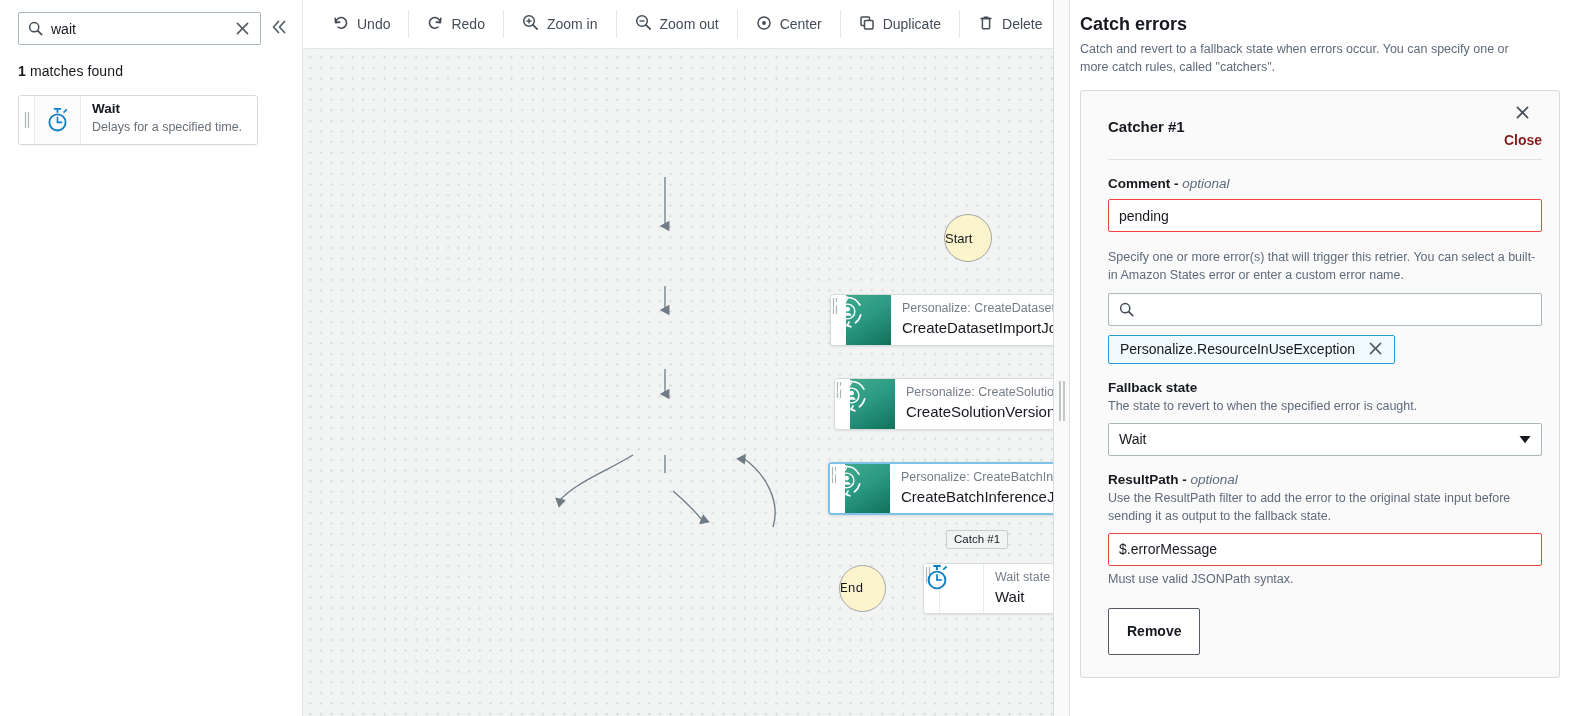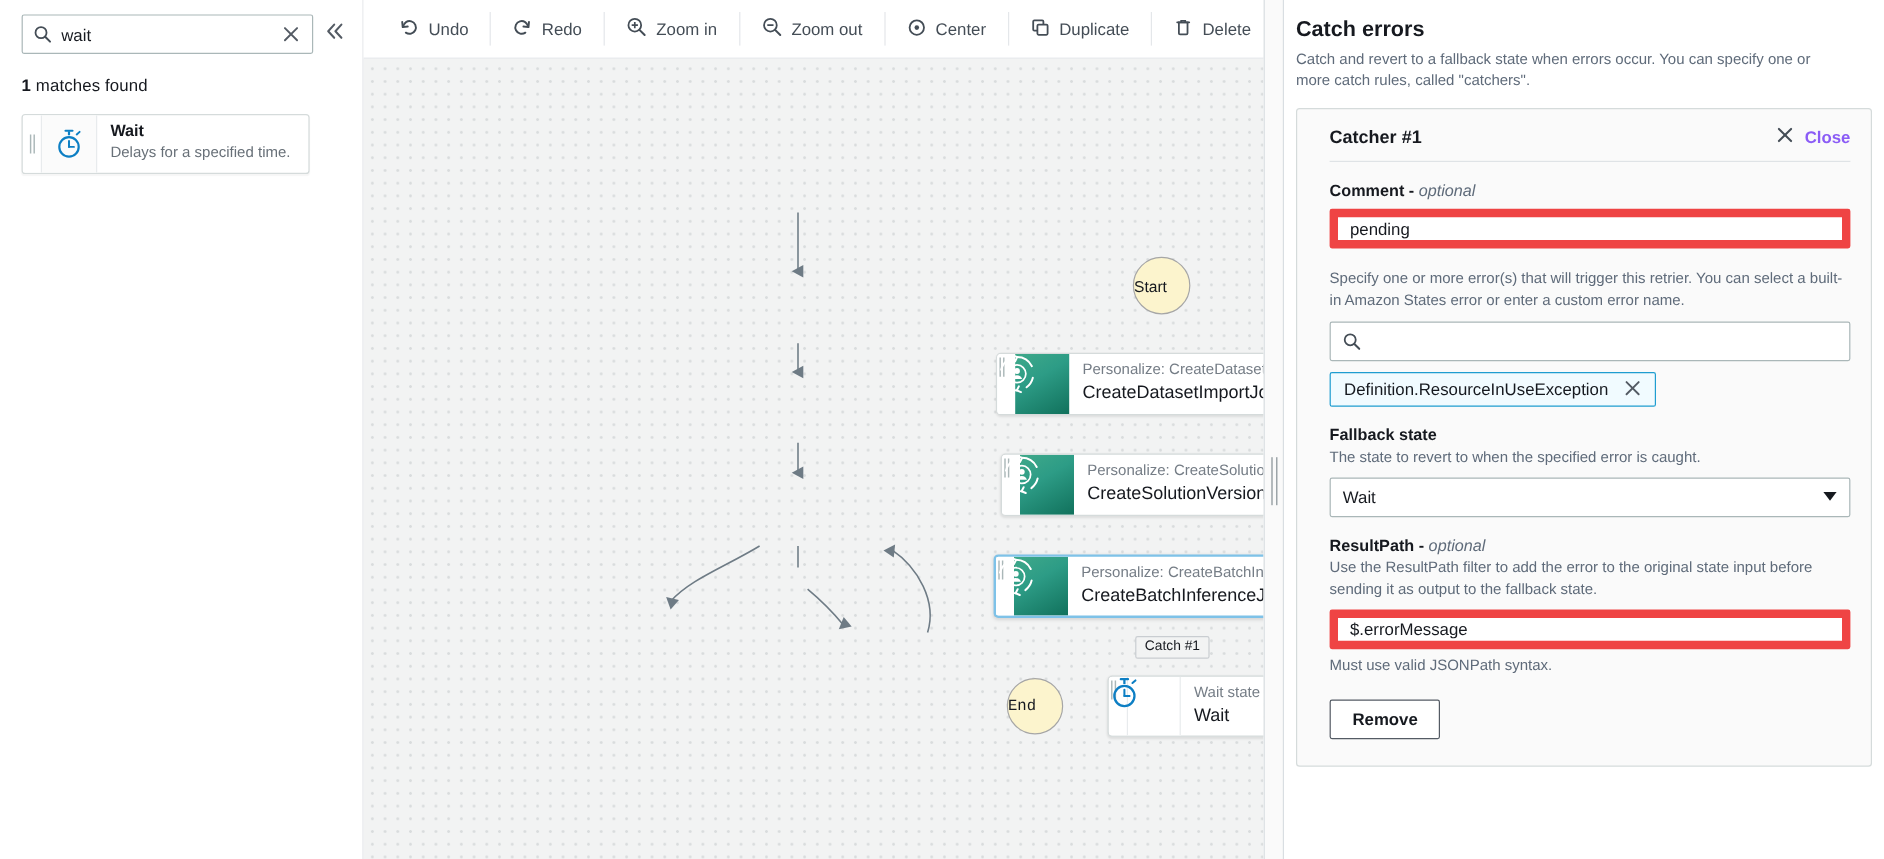--- a/index.html
+++ b/index.html
@@ -214,30 +214,30 @@
     padding: 14px 17px 22px 27px;
   }
   .catcher-head {
     display: flex; align-items: center; justify-content: space-between;
     padding-bottom: 11px;
     border-bottom: 1px solid #dfe3e6;
   }
   .catcher-head .ctitle { font-size: 15px; font-weight: 700; color: #16191f; }
   .close-link {
     display: flex; align-items: center; gap: 9px;
-    font-size: 14px; font-weight: 700; color: #8b5cf6; cursor: pointer;
+    font-size: 14px; font-weight: 700; color: #7f1d1d; cursor: pointer; flex-direction: column;
   }
   .field { margin-top: 16px; }
   .field-label { font-size: 13.5px; font-weight: 700; color: #16191f; }
   .field-label .opt { font-weight: 400; font-style: italic; color: #5f6b7a; }
   .field-desc { font-size: 12.5px; color: #5f6b7a; line-height: 1.45; margin-top: 2px; max-width: 430px; }
   .text-input {
     margin-top: 8px;
     width: 100%; height: 33px;
-    border: 7px solid #ef4444; border-radius: 2px;
+    border: 1px solid #ef4444; border-radius: 2px;
     background: #fff; padding: 0 10px;
     font-size: 14px; color: #16191f;
     font-family: "Liberation Sans", sans-serif;
     outline: none;
   }
   .search-input-wrap {
     margin-top: 8px;
     width: 100%; height: 33px;
     border: 1px solid #aab7b8; border-radius: 2px;
     background: #fff;
@@ -266,21 +266,21 @@
     border: 1px solid #aab7b8; border-radius: 2px;
     background: #fff;
     display: flex; align-items: center; padding: 0 10px;
     cursor: pointer;
   }
   .select-wrap .val { font-size: 14px; color: #16191f; }
   .select-wrap .caret { position: absolute; right: 10px; top: 50%; transform: translateY(-50%); }
   .hint { font-size: 12.5px; color: #5f6b7a; margin-top: 6px; }
   .remove-btn {
     margin-top: 22px;
-    height: 33px; padding: 0 18px;
+    height: 47px; padding: 0 18px;
     border: 1px solid #545b64; border-radius: 2px;
     background: #fff; color: #16191f;
     font-size: 14px; font-weight: 700;
     font-family: "Liberation Sans", sans-serif;
     cursor: pointer;
   }
 </style>
 </head>
 <body>
 
@@ -624,21 +624,21 @@
           <div class="field-desc">Specify one or more error(s) that will trigger this retrier. You can select a built-in Amazon States error or enter a custom error name.</div>
           <div class="search-input-wrap">
             <span class="mag">
               <svg width="15" height="15" viewBox="0 0 16 16">
                   <circle cx="6.6" cy="6.6" r="4.9" fill="none" stroke="#444d56" stroke-width="1.6"></circle>
                   <line x1="10.3" y1="10.3" x2="14.6" y2="14.6" stroke="#444d56" stroke-width="1.8" stroke-linecap="round"></line>
                 </svg>
             </span>
           </div>
           <div class="token">
-            <span>Definition.ResourceInUseException</span>
+            <span>Personalize.ResourceInUseException</span>
             <span class="tx">
               <svg width="15" height="15" viewBox="0 0 16 16">
                   <line x1="2.6" y1="2.6" x2="13.4" y2="13.4" stroke="#545b64" stroke-width="1.7" stroke-linecap="round"></line>
                   <line x1="13.4" y1="2.6" x2="2.6" y2="13.4" stroke="#545b64" stroke-width="1.7" stroke-linecap="round"></line>
                 </svg>
             </span>
           </div>
         </div>
 
         

